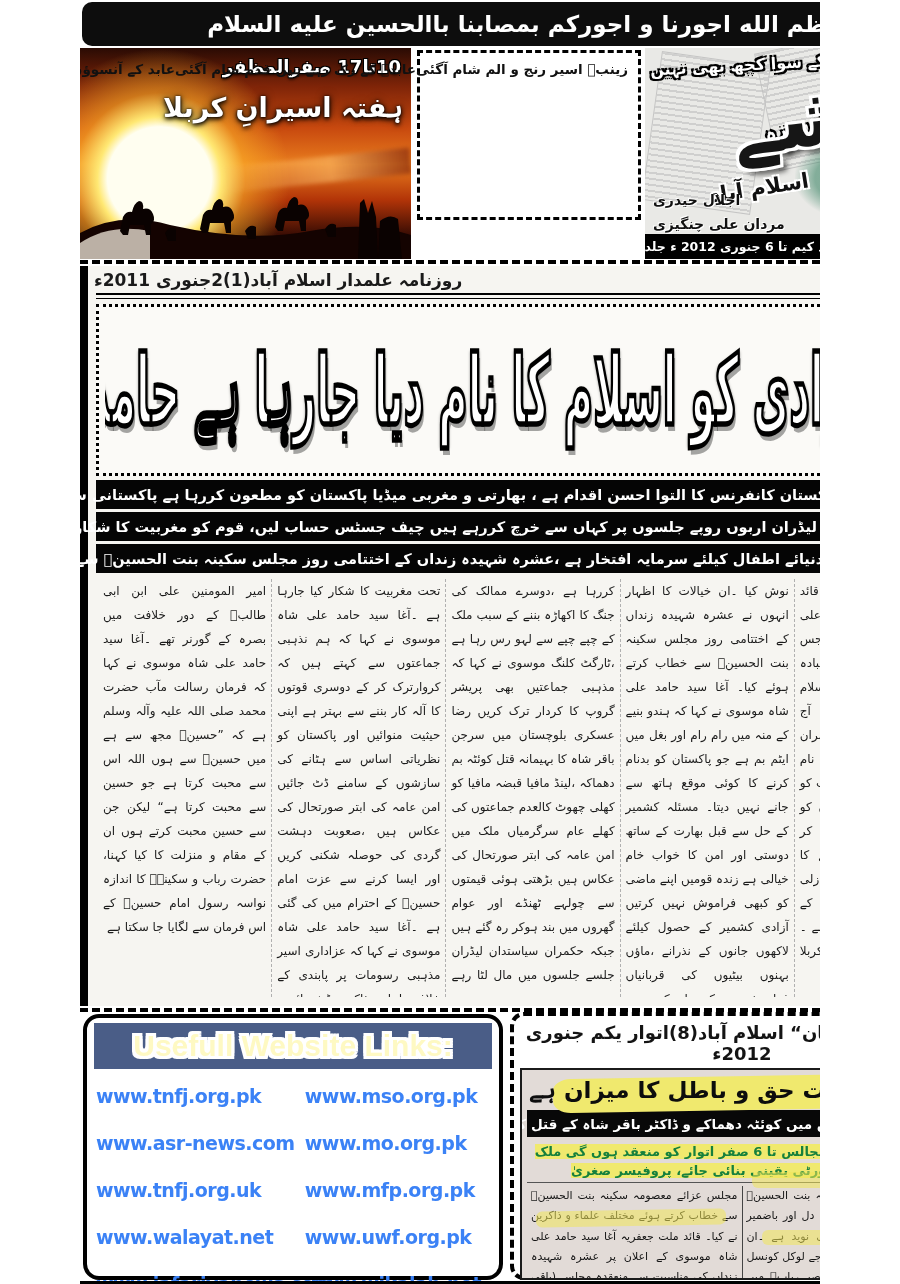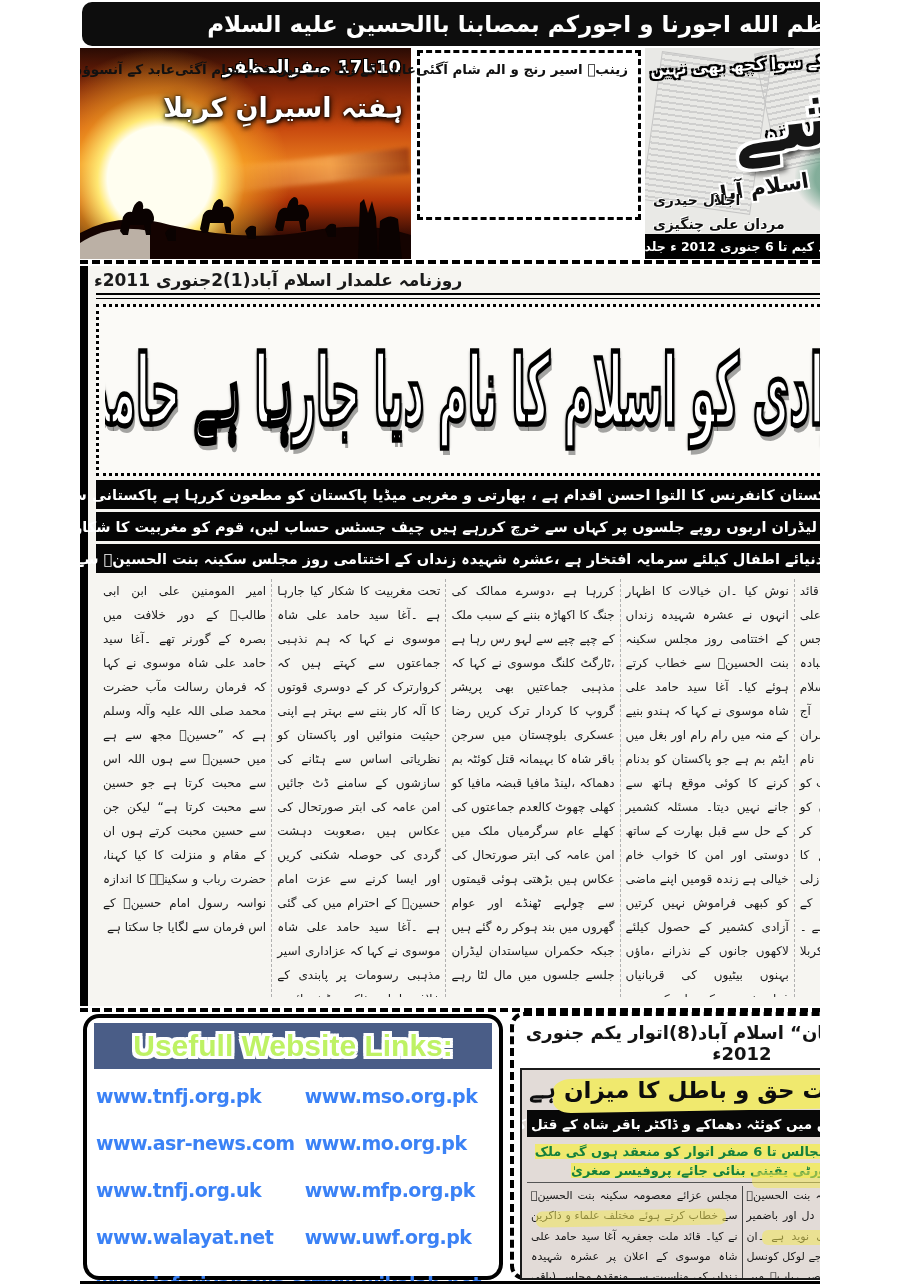--- a/index.html
+++ b/index.html
@@ -66,21 +66,21 @@
   .subheads .bar { background:#050505; height:29px; margin-bottom:3px; display:flex; align-items:center; justify-content:center; }
   .subheads .bar span { color:#fff; direction:rtl; font-size:14.5px; font-weight:bold; white-space:nowrap; }
   .body-cols { display:flex; direction:rtl; margin:6px 4px 0; height:418px; overflow:hidden; }
   .body-cols .col { flex:1 1 0; padding:0 5px; font-size:12px; line-height:2.0; text-align:justify; color:#1c1c1c; direction:rtl; overflow:hidden; }
   .body-cols .col:nth-child(n+2) { border-right:1px dashed #b0b0b0; }
 
   
   .links-box { position:absolute; left:3px; top:1014px; width:420px; height:266px; background:#fff;
     border:4px solid #000; border-radius:16px; padding:5px 7px; }
   .links-header { height:46px; background:#4a5d87; display:flex; align-items:center; justify-content:center; }
-  .links-header span { font-family:"Liberation Sans", sans-serif; font-size:30px; font-weight:bold; color:#bef264; white-space:nowrap;
+  .links-header span { font-family:"Liberation Sans", sans-serif; font-size:30px; font-weight:bold; color:#fef9c3; white-space:nowrap;
     text-shadow:-3px -3px 0 #fff,3px -3px 0 #fff,-3px 3px 0 #fff,3px 3px 0 #fff,0 3px 0 #fff,0 -3px 0 #fff,3px 0 0 #fff,-3px 0 0 #fff; }
   .links-grid { display:grid; grid-template-columns:53% 47%; padding:16px 2px 0; row-gap:25px; }
   .links-grid a { font-family:"DejaVu Sans", sans-serif; font-size:19px; font-weight:bold; color:#3b82f6; text-decoration:none; letter-spacing:-0.5px; white-space:nowrap; }
 
   
   .clip-frame { position:absolute; left:430px; top:1012px; width:464px; height:268px; border:4px dashed #000; border-radius:14px; background:#fff; padding:3px 6px; }
   .clip-dateline { text-align:center; direction:rtl; font-size:18px; font-weight:bold; color:#141414; padding:3px 0 4px; }
   .clip-scan { position:relative; border:2px solid #1b1b1b; background:#e2dbd7; height:212px; padding:2px 5px; overflow:hidden; }
   .clip-headline { position:relative; text-align:center; padding:5px 2px 7px; }
   .clip-headline .swash { position:absolute; left:6%; right:4%; top:4px; height:34px; background:#f0e96e; border-radius:18px/12px; transform:rotate(-1deg); }

